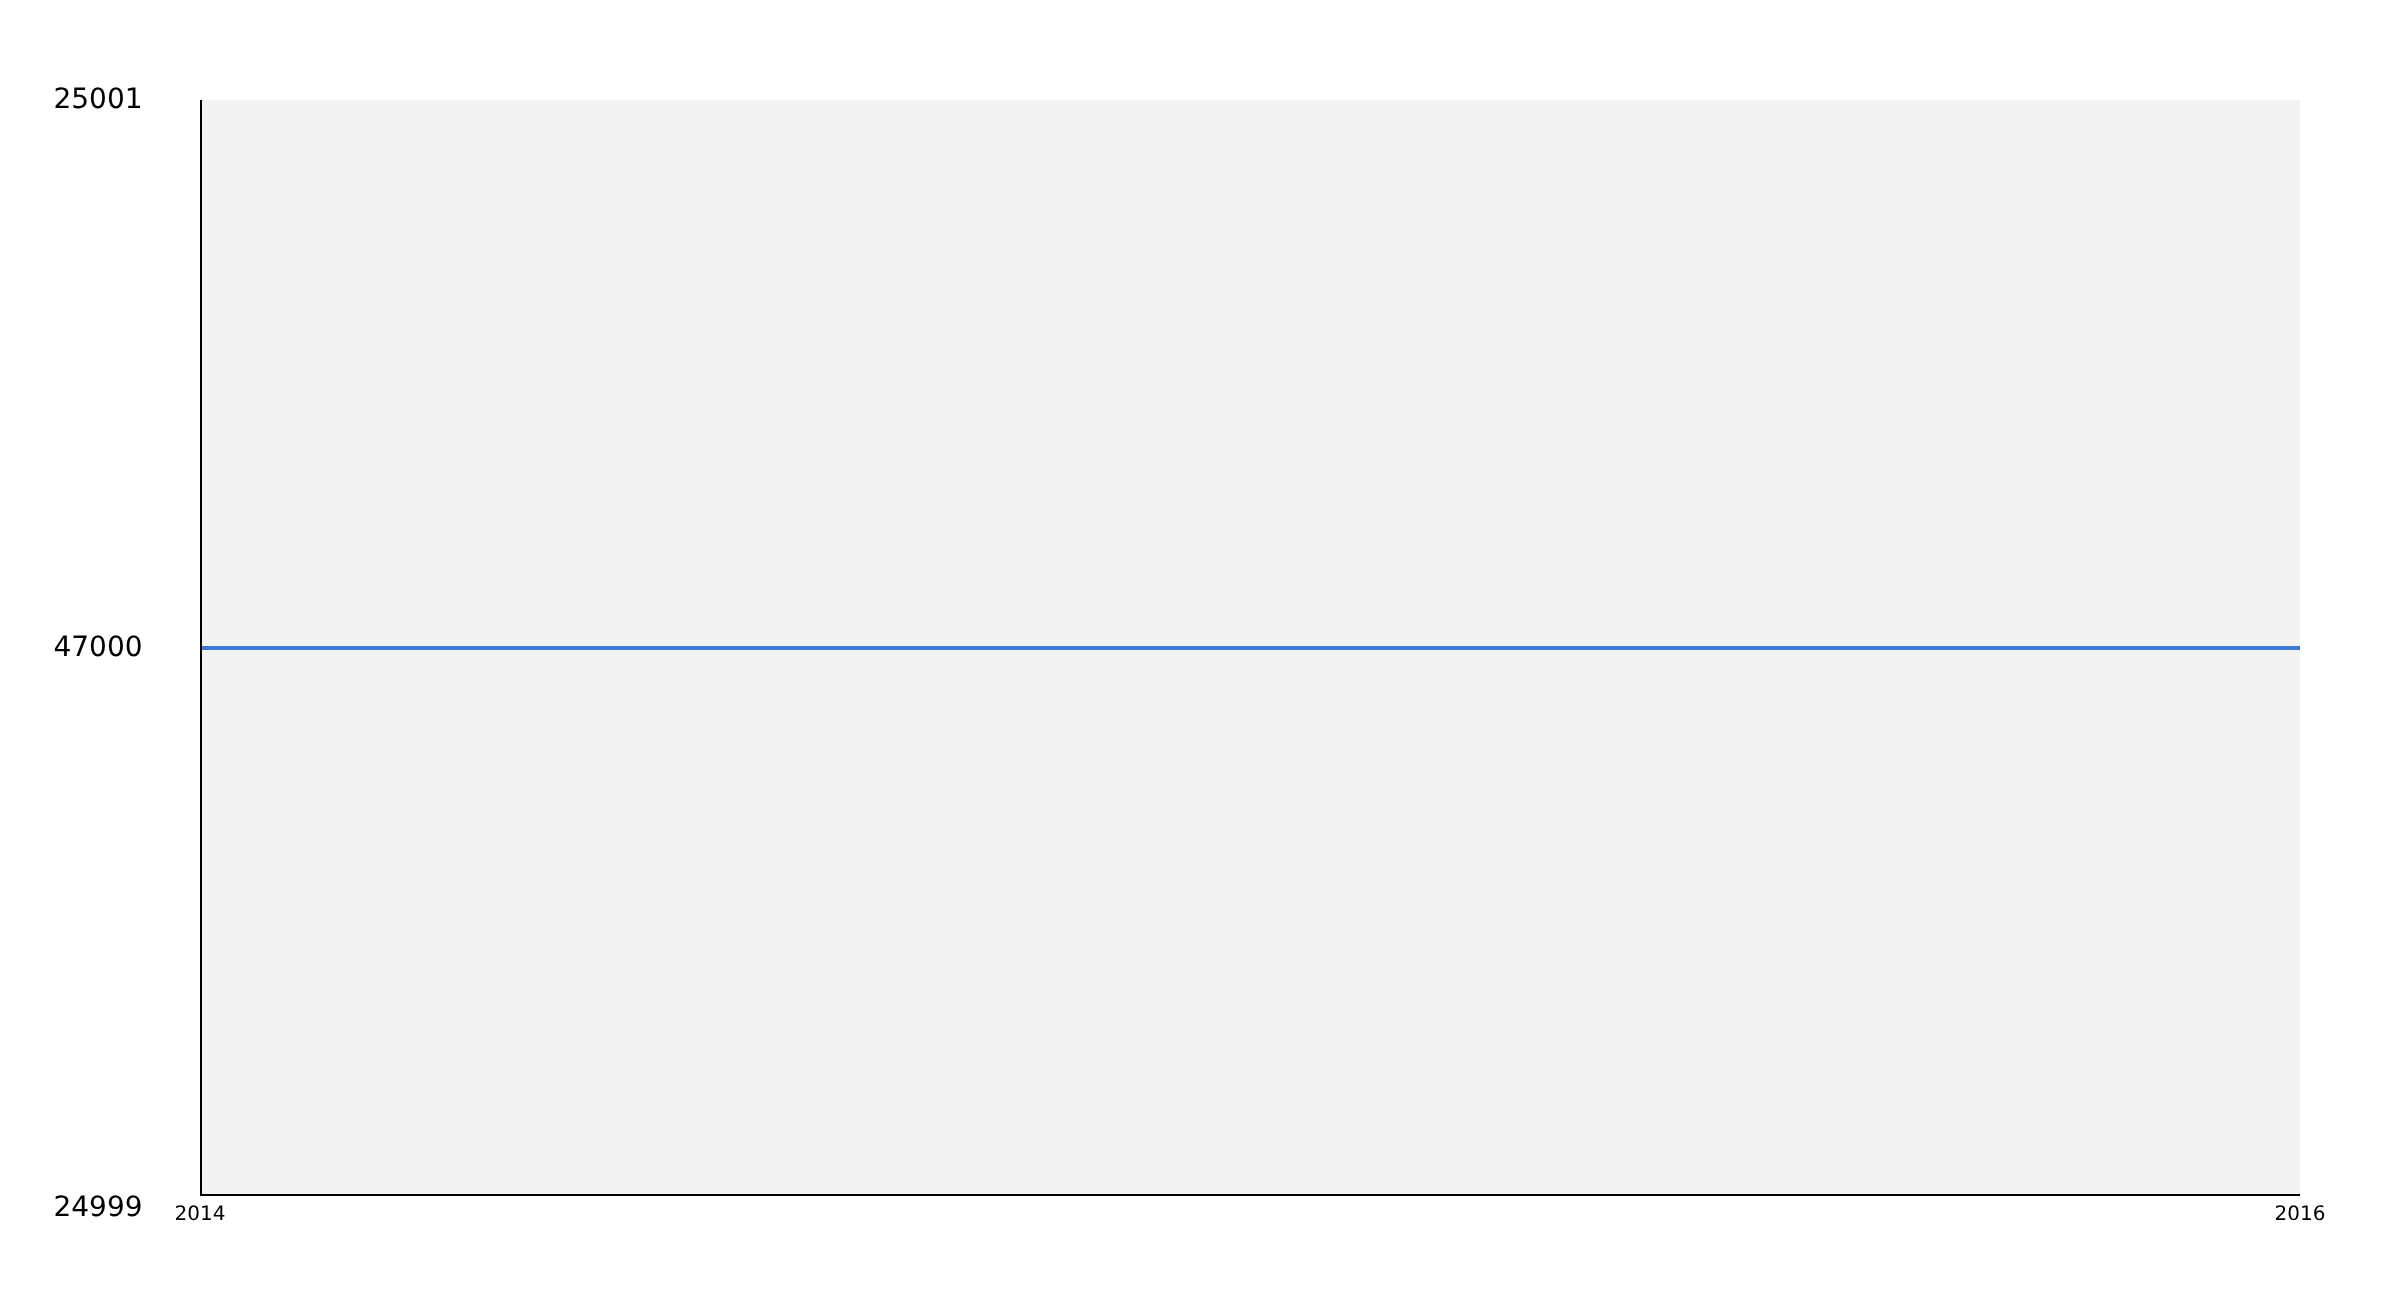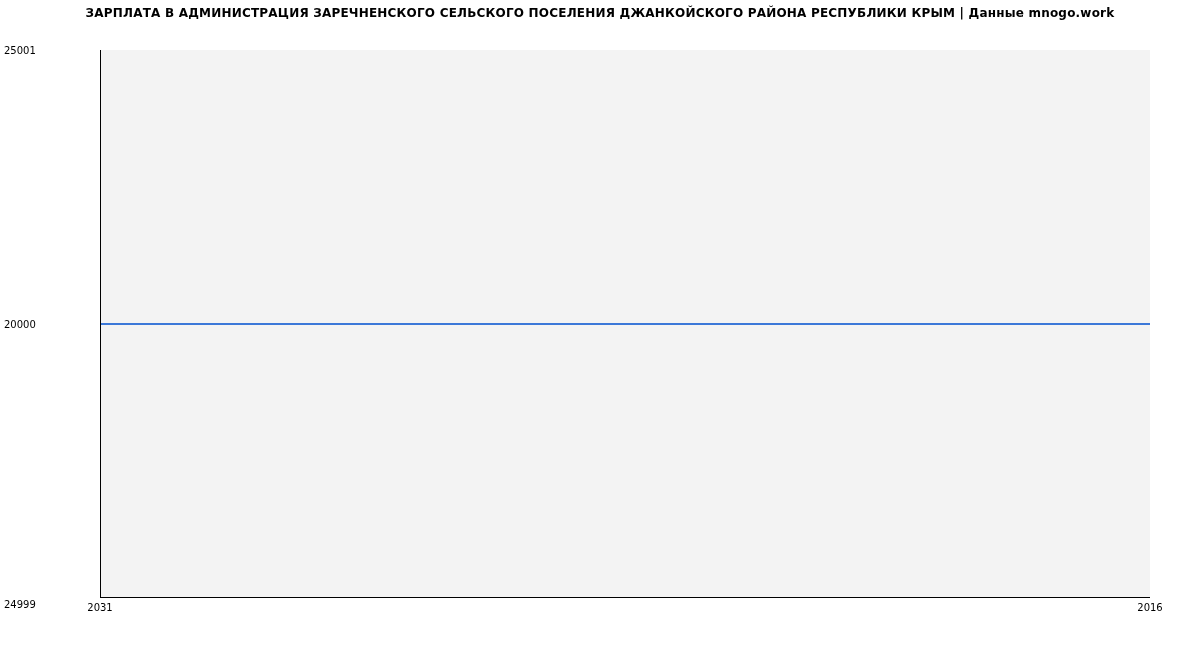--- a/index.html
+++ b/index.html
@@ -48,45 +48,44 @@
     position: absolute;
     left: 0;
     width: 100%;
     height: 1.5px;
     background: #3b78d8;
   }
   .ytick {
     position: absolute;
     right: 1106px;
     width: 90px;
-    text-align: left;
-    font-size: 10px;
+    text-align: center;
+    font-size: 14px;
     color: #000;
     transform: translateY(-50%);
   }
   .xtick {
     position: absolute;
     top: 602px;
     font-size: 10px;
     color: #000;
     transform: translateX(-50%);
   }
 </style>
 </head>
 <body>
 
 <div class="chart-container">
 
-  <div class="title">ЗАРПЛАТА В АДМИНИСТРАЦИЯ ЗАРЕЧНЕНСКОГО СЕЛЬСКОГО ПОСЕЛЕНИЯ ДЖАНКОЙСКОГО РАЙОНА РЕСПУБЛИКИ КРЫМ | Данные mnogo.work</div>
 
   <div class="ytick" style="top:50px">25001</div>
-  <div class="ytick" style="top:324px">20000</div>
+  <div class="ytick" style="top:324px">47000</div>
   <div class="ytick" style="top:604px">24999</div>
 
-  <div class="xtick" style="left:100px">2031</div>
+  <div class="xtick" style="left:100px">2014</div>
   <div class="xtick" style="left:1150px">2016</div>
 
   <div class="plot-area">
 
     <div class="hline" style="top:274px"></div>
 
     <div class="data-line" style="top:273px"></div>
   </div>
 
 </div>

